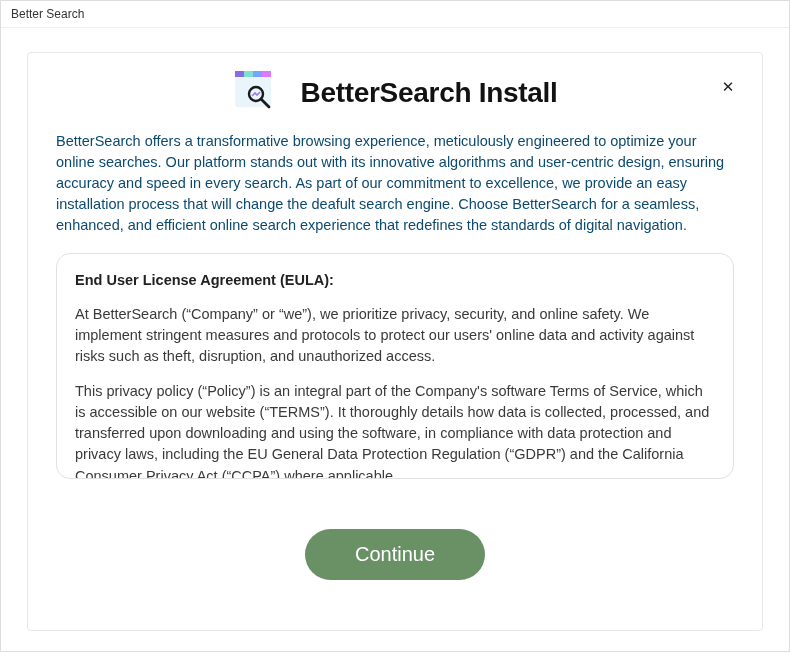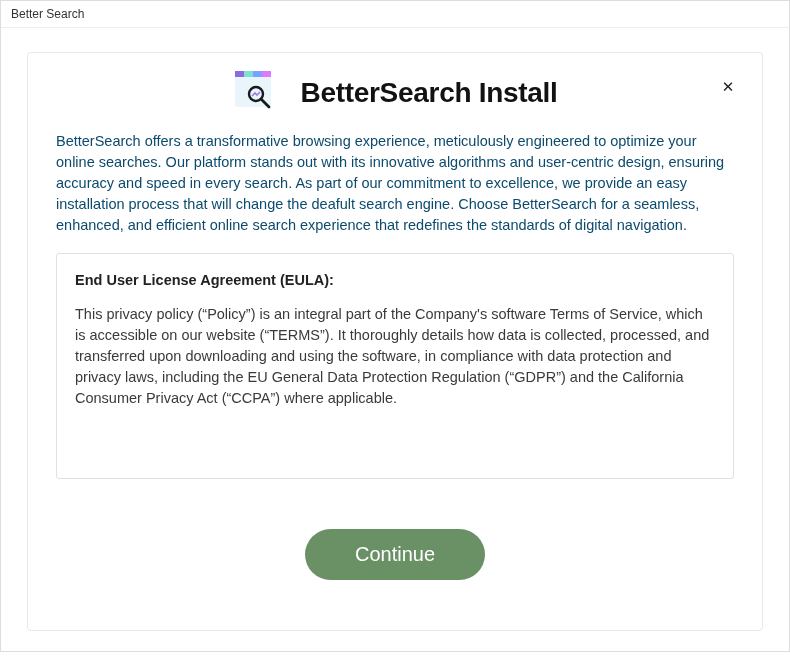--- a/index.html
+++ b/index.html
@@ -100,21 +100,21 @@
       border: none;
     }
     .intro {
       font-size: 14.5px;
       line-height: 1.44;
       color: #0c4a6e;
       margin-bottom: 18px;
     }
     .eula-box {
       border: 1px solid #e2e0e0;
-      border-radius: 3px;
+      border-radius: 14px;
       padding: 16px 18px;
       height: 226px;
       overflow-y: scroll;
       font-size: 14.5px;
       line-height: 1.46;
       color: #3a3a3a;
     }
     .eula-box::-webkit-scrollbar { width: 12px; }
     .eula-box::-webkit-scrollbar-track { background: #f4f4f4; }
     .eula-box::-webkit-scrollbar-thumb { background: #c4c4c4; border-radius: 6px; }
@@ -164,20 +164,21 @@
         </div>
         <button class="close-btn">
           <span>✕</span>
         </button>
       </div>
 
       <div class="intro">BetterSearch offers a transformative browsing experience, meticulously engineered to optimize your online searches. Our platform stands out with its innovative algorithms and user-centric design, ensuring accuracy and speed in every search. As part of our commitment to excellence, we provide an easy installation process that will change the deafult search engine. Choose BetterSearch for a seamless, enhanced, and efficient online search experience that redefines the standards of digital navigation.</div>
 
       <div class="eula-box">
         <div class="eula-heading">End User License Agreement (EULA):</div>
+        <div class="eula-p">At BetterSearch (“Company” or “we”), we prioritize privacy, security, and online safety. We implement stringent measures and protocols to protect our users' online data and activity against risks such as theft, disruption, and unauthorized access.</div>
         <div class="eula-p">This privacy policy (“Policy”) is an integral part of the Company's software Terms of Service, which is accessible on our website (“TERMS”). It thoroughly details how data is collected, processed, and transferred upon downloading and using the software, in compliance with data protection and privacy laws, including the EU General Data Protection Regulation (“GDPR”) and the California Consumer Privacy Act (“CCPA”) where applicable.</div>
       </div>
 
       <div class="btn-row">
         <button class="continue-btn">Continue</button>
       </div>
     </div>
   </div>
 </div>
 

